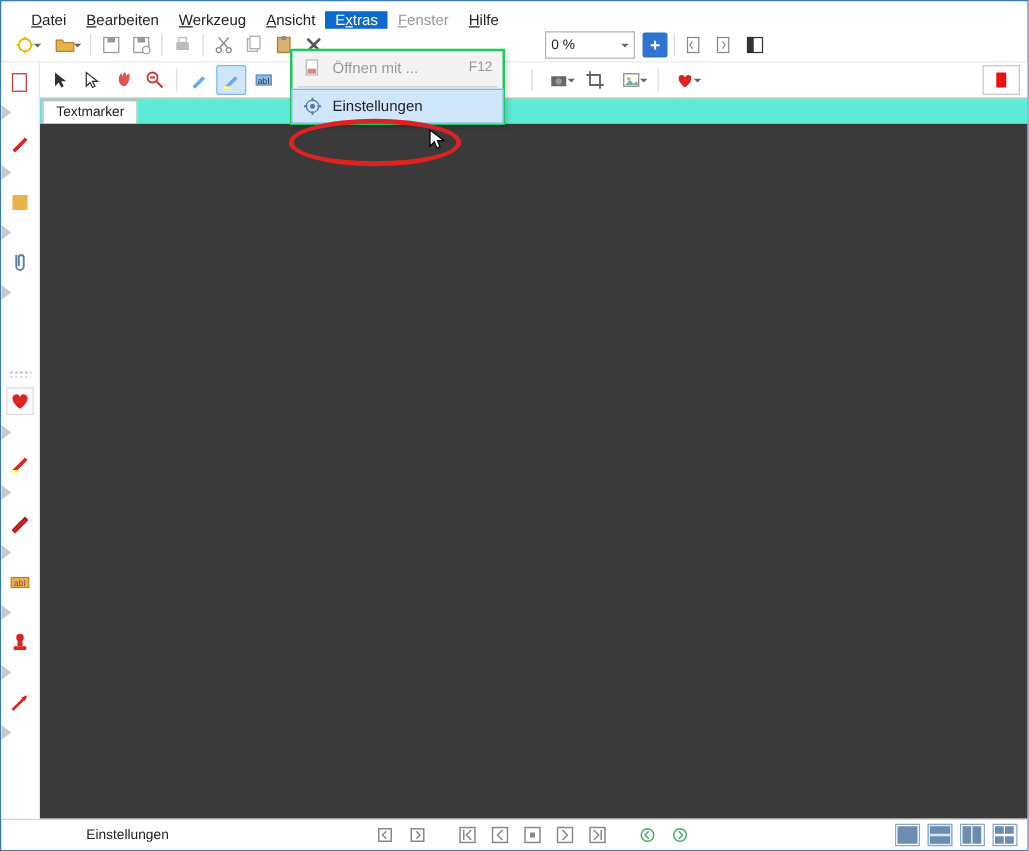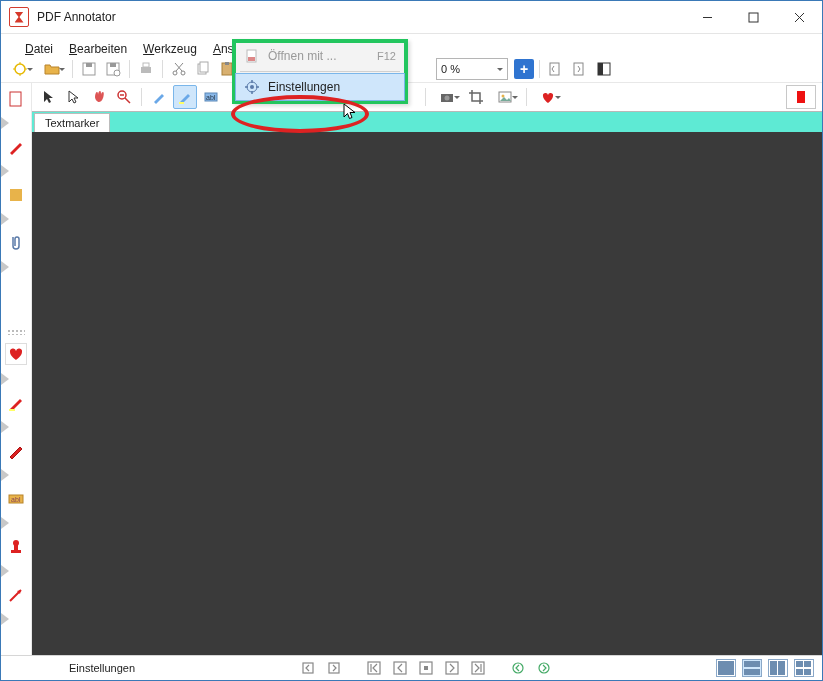--- a/index.html
+++ b/index.html
@@ -12,21 +12,21 @@
   .tspacer{flex:1;}
   .winbtn{width:46px;height:32px;display:flex;align-items:center;justify-content:center;}
   .winbtn svg{width:11px;height:11px;stroke:#333;stroke-width:1;}
   
   .menubar{height:22px;display:flex;align-items:flex-end;padding:0 16px;position:relative;z-index:5;}
   .menuitem{padding:0 8px;display:flex;align-items:center;font-size:12px;cursor:default;}
   .menuitem .ul{text-decoration:underline;}
   .menuitem.active{background:#0a6acc;color:#fff;}
   .menuitem.disabled{color:#9a9a9a;}
   
-  .dropdown{position:absolute;left:231px;top:38px;width:168px;background:#f3f3f3;border:4px solid #22c55e;box-shadow:2px 2px 4px rgba(0,0,0,.15);z-index:20;}
+  .dropdown{position:absolute;left:231px;top:38px;width:168px;background:#f3f3f3;border:2px solid #22c55e;box-shadow:2px 2px 4px rgba(0,0,0,.15);z-index:20;}
   .dropitem{height:26px;display:flex;align-items:center;padding:0 8px;gap:8px;}
   .dropitem.disabled{color:#9a9a9a;}
   .dropitem.hover{background:#cfe6fb;border:1px solid #7ab6ea;margin:-1px;}
   .dropicon{width:16px;height:16px;flex:0 0 16px;display:flex;align-items:center;justify-content:center;}
   .dropicon svg{width:14px;height:14px;}
   .dropsep{height:1px;background:#d0d0d0;margin:2px 4px;}
   .dropshort{margin-left:auto;color:#9a9a9a;font-size:11px;}
   .circle-ann{position:absolute;left:230px;top:94px;width:130px;height:30px;border:4px solid #d22;border-radius:50%/50%;z-index:30;pointer-events:none;}
   .cursor-ann{position:absolute;left:342px;top:102px;z-index:35;pointer-events:none;}
   .cursor-ann svg{width:14px;height:18px;}
@@ -68,41 +68,20 @@
   .stsep{width:8px;}
   .layoutbtn{width:20px;height:18px;border:1px solid #8aa8c8;display:flex;flex-wrap:wrap;padding:1px;gap:1px;box-sizing:border-box;}
   .layoutbtn.sel{background:#cfe6fb;}
   .layoutbtn .c{background:#6d8db0;}
 </style>
 </head>
 <body>
 
 <div class="window">
 
-  <div class="titlebar">
-    <div class="app-icon"></div>
-    <div class="title-text">PDF Annotator</div>
-    <div class="tspacer"></div>
-    <div class="winbtn">
-        <svg>
-          <line x1="1" y1="5.5" x2="10" y2="5.5"></line>
-        </svg>
-      </div>
-    <div class="winbtn">
-        <svg>
-          <rect x="1" y="1" width="9" height="9" fill="none"></rect>
-        </svg>
-      </div>
-    <div class="winbtn">
-        <svg>
-          <line x1="1" y1="1" x2="10" y2="10"></line>
-          <line x1="10" y1="1" x2="1" y2="10"></line>
-        </svg>
-      </div>
-  </div>
 
   <div class="menubar">
     <div class="menuitem">
         <span><span class="ul">D</span><span></span>atei</span>
       </div>
     <div class="menuitem">
         <span><span class="ul">B</span>earbeiten</span>
       </div>
     <div class="menuitem">
         <span><span class="ul">W</span>erkzeug</span>

